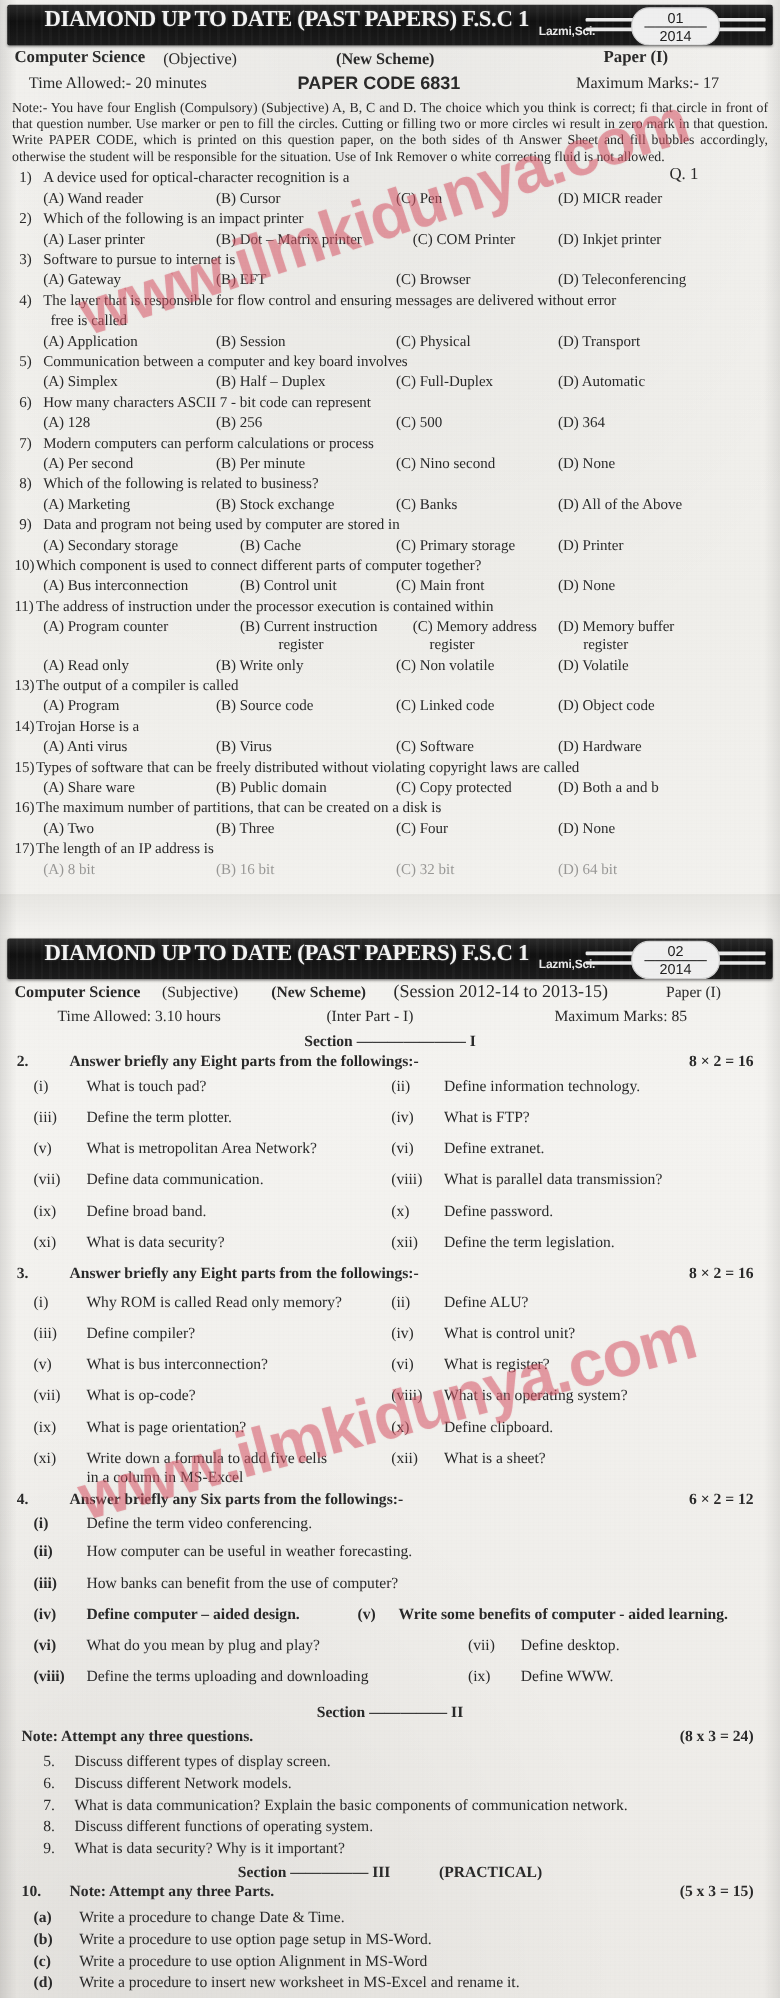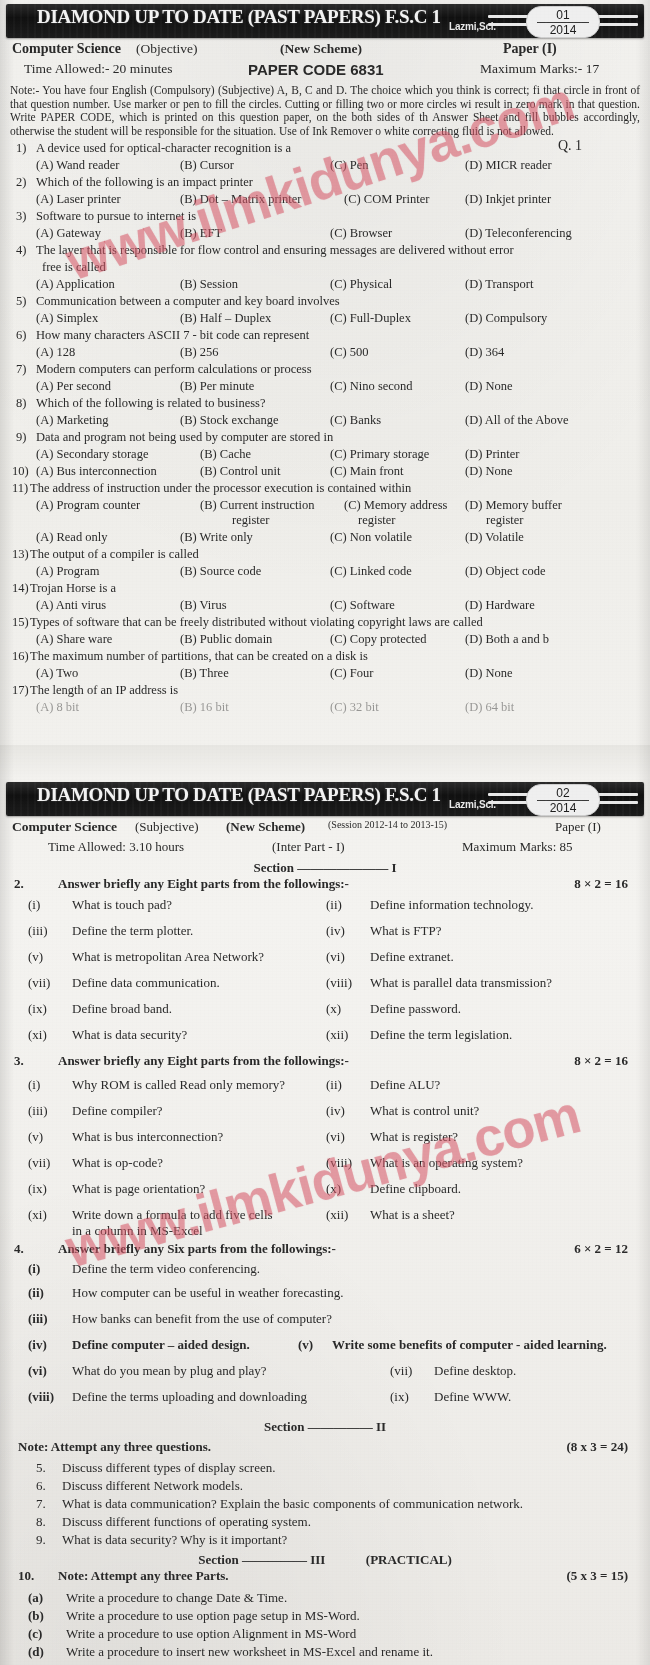--- a/index.html
+++ b/index.html
@@ -369,21 +369,21 @@
         <span class="opt od">(D)  Transport</span>
       </div>
     </div>
 
     <div class="q">
       <div class="q-stem"><span class="q-num">5)</span><span>Communication between a computer and key board involves</span></div>
       <div class="opts">
         <span class="opt oa">(A)  Simplex</span>
         <span class="opt ob">(B)  Half – Duplex</span>
         <span class="opt oc">(C) Full-Duplex</span>
-        <span class="opt od">(D)  Compulsory</span>
+        <span class="opt od">(D)  Automatic</span>
       </div>
     </div>
 
     <div class="q">
       <div class="q-stem"><span class="q-num">6)</span><span>How many characters ASCII 7 - bit code can represent</span></div>
       <div class="opts">
         <span class="opt oa">(A)  128</span>
         <span class="opt ob">(B)  256</span>
         <span class="opt oc">(C)  500</span>
         <span class="opt od">(D)  364</span>
@@ -414,21 +414,21 @@
       <div class="q-stem"><span class="q-num">9)</span><span>Data and program not being used by computer are stored in</span></div>
       <div class="opts">
         <span class="opt oa">(A)  Secondary storage</span>
         <span class="opt" style="left:190px;">(B) Cache</span>
         <span class="opt oc">(C) Primary storage</span>
         <span class="opt od">(D)  Printer</span>
       </div>
     </div>
 
     <div class="q">
-      <div class="q-stem" style="padding-left:20px;"><span class="q-num" style="left:2px;">10)</span></div>
+      <div class="q-stem" style="padding-left:20px;"><span class="q-num" style="left:2px;">10)</span><span>Which component is used to connect different parts of computer together?</span></div>
       <div class="opts">
         <span class="opt oa">(A)  Bus interconnection</span>
         <span class="opt" style="left:190px;">(B) Control unit</span>
         <span class="opt oc">(C) Main front</span>
         <span class="opt od">(D)  None</span>
       </div>
     </div>
 
     <div class="q">
       <div class="q-stem" style="padding-left:20px;"><span class="q-num" style="left:2px;">11)</span><span>The address of instruction under the processor execution is contained within</span></div>
@@ -523,21 +523,21 @@
         <div class="yr">2014</div>
       </div>
     </div>
   </div>
 
   <div class="meta">
     <div class="row" style="height:20px;margin-top:3px;">
       <span class="cell b" style="left:2px;font-size:13.5px;">Computer Science</span>
       <span class="cell" style="left:125px;font-size:13px;">(Subjective)</span>
       <span class="cell b" style="left:216px;font-size:13px;">(New Scheme)</span>
-      <span class="cell" style="left:318px;font-size:10px;">(Session 2012-14 to 2013-15)</span>
+      <span class="cell" style="left:318px;font-size:15px;">(Session 2012-14 to 2013-15)</span>
       <span class="cell" style="left:545px;font-size:13px;">Paper (I)</span>
     </div>
     <div class="row" style="height:20px;">
       <span class="cell" style="left:38px;font-size:13px;">Time Allowed:   3.10 hours</span>
       <span class="cell" style="left:262px;font-size:13px;text-align:right;">(Inter Part - I)</span>
       <span class="cell" style="left:452px;font-size:13px;">Maximum Marks:  85</span>
     </div>
   </div>
 
   <div class="sec-center">Section ——————— I</div>

